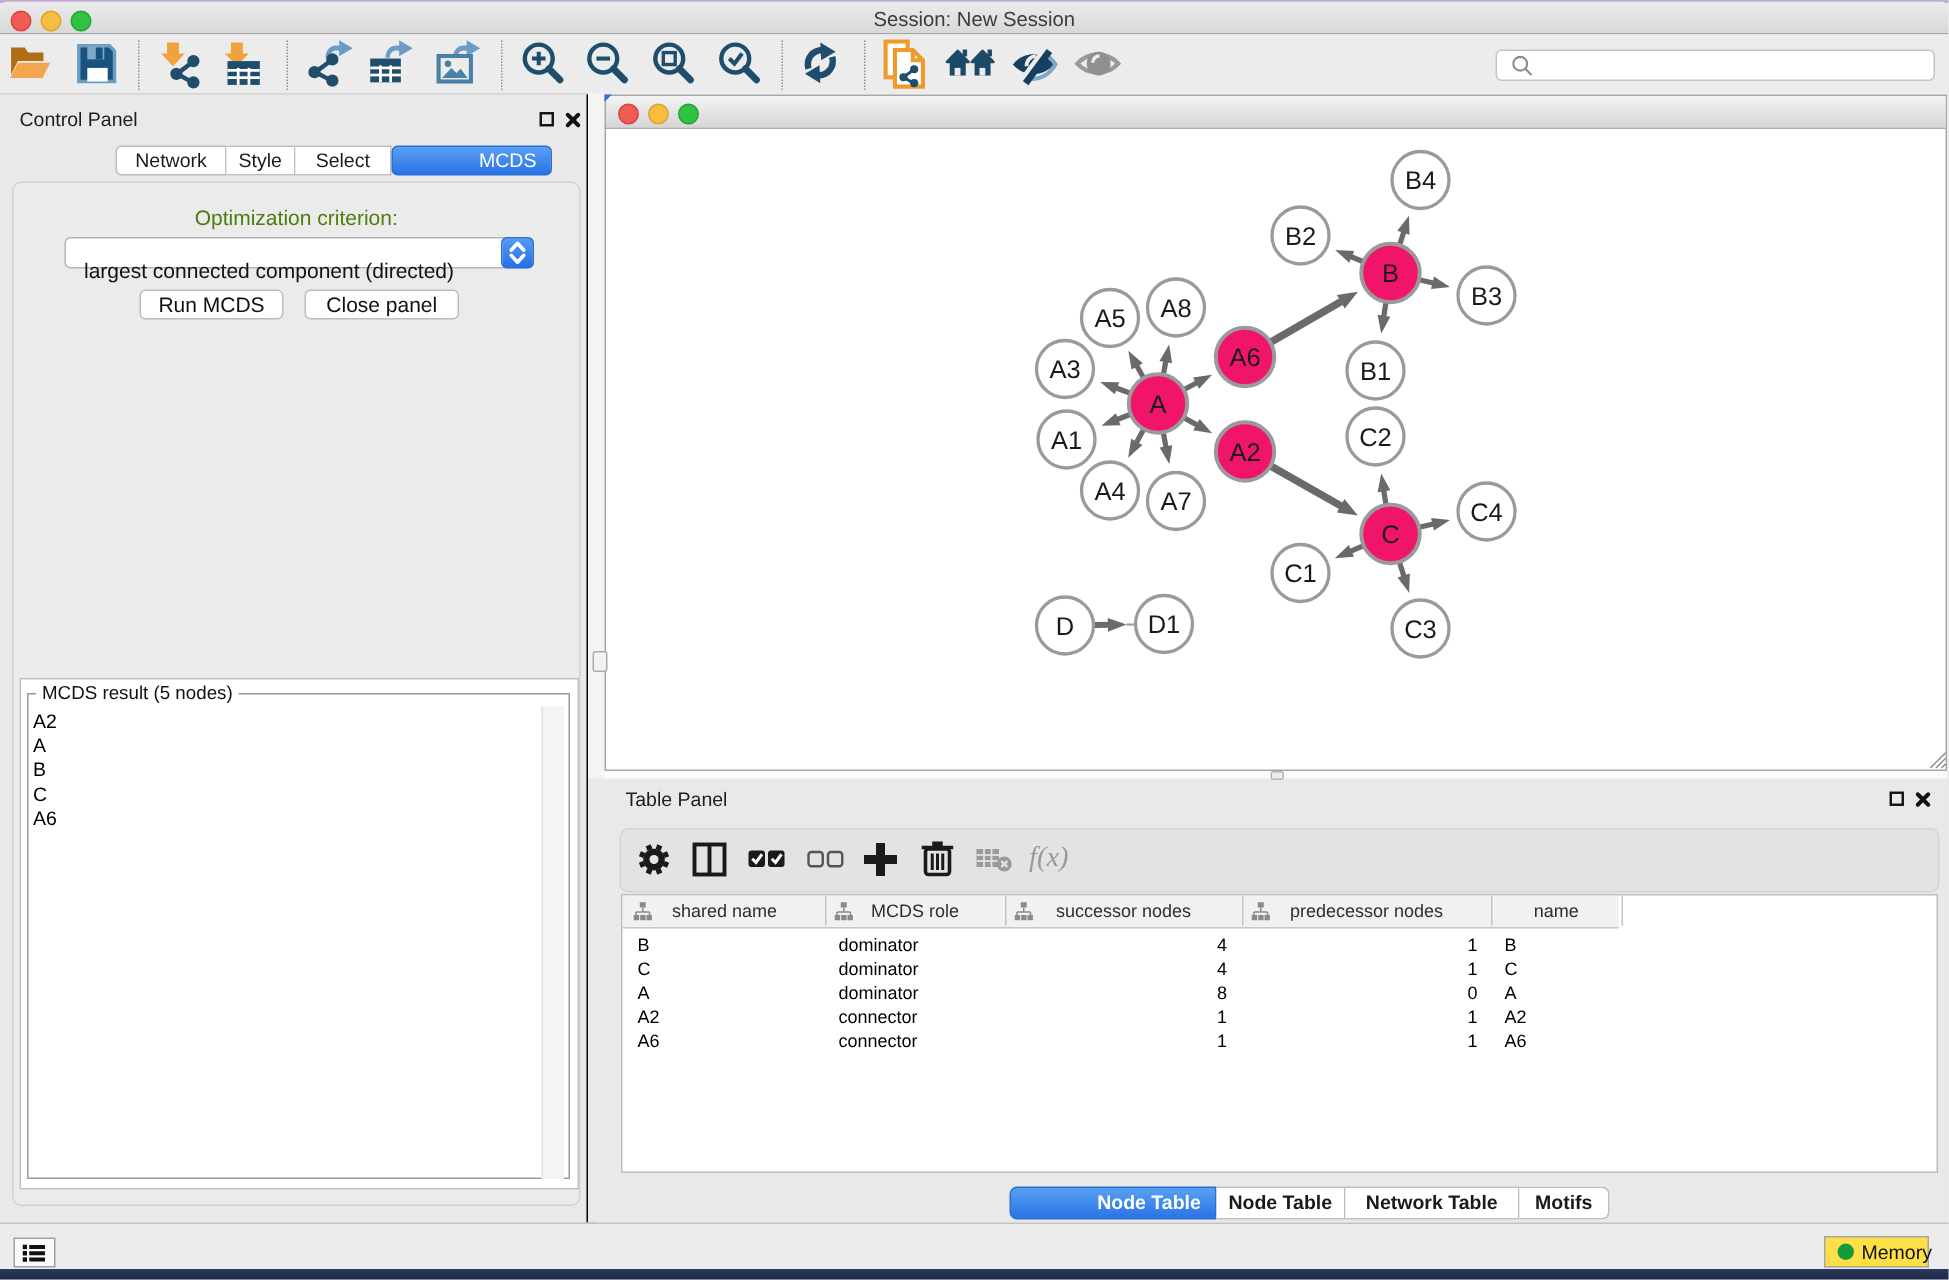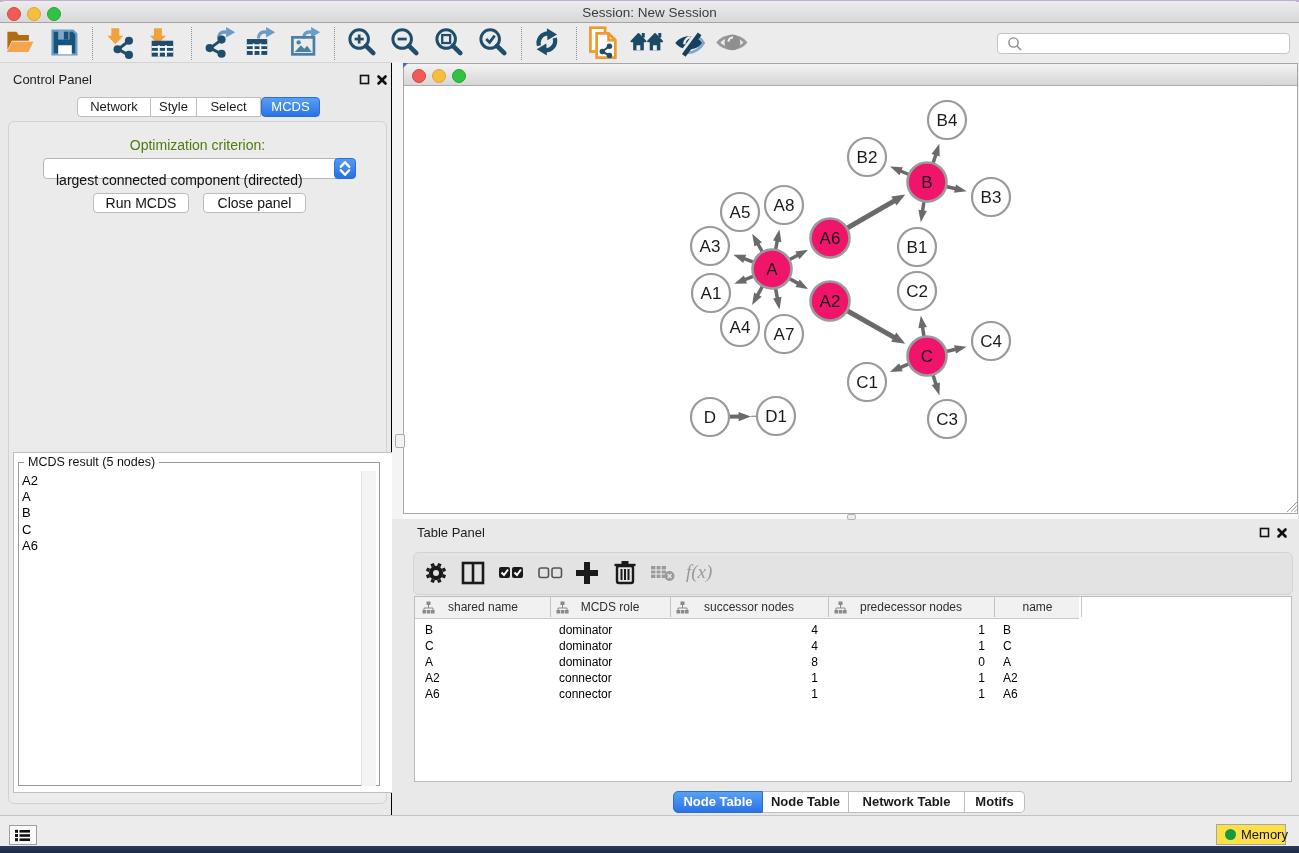--- a/index.html
+++ b/index.html
@@ -20,35 +20,35 @@
   
   #cpanel{left:0;top:62px;width:391px;height:753px;background:#E9E9E9;
      border-top:1px solid #D4D4D4;border-right:6px solid #000000;}
   #cp-title{left:13px;top:9px;font-size:13px;color:#1d1d1d;}
   .tabrow{position:absolute;display:flex;}
   .tab{height:18px;line-height:18px;font-size:13px;color:#1a1a1a;text-align:center;
      background:#fff;border:1px solid #BDBDBD;border-left:none;padding:0;}
   .tab.first{border-left:1px solid #BDBDBD;border-radius:4px 0 0 4px;}
   .tab.last{border-radius:0 4px 4px 0;}
   .tab.sel{background:linear-gradient(180deg,#59A0F2,#2A73E6);color:#fff;
-     border:1px solid #2A6FD8;border-radius:4px;}
+     border:1px solid #2A6FD8;border-radius:4px;padding-left:48px;}
   #cp-body{left:8px;top:58px;width:377px;height:681px;background:#EBEBEB;
      border:1px solid #D2D2D2;border-radius:6px;}
   #optlabel{left:0;top:15px;width:377px;text-align:center;font-size:14px;color:#4d7c0f;}
   #combo{left:34px;top:36px;width:311px;height:19px;background:#fff;
      border:1px solid #B4B4B4;border-radius:4px;}
   #combo .cap{position:absolute;right:-1px;top:-1px;width:20px;height:19px;
      background:linear-gradient(180deg,#569BF2,#2470E5);
      border:1px solid #2A6FD8;border-radius:4px;}
   #combo .ctext{position:absolute;left:12px;top:13px;font-size:14px;color:#111;}
   .btn{position:absolute;height:18px;line-height:18px;background:#fff;
      border:1px solid #BDBDBD;border-radius:4px;font-size:14px;color:#111;
      text-align:center;}
   #resultbox{left:4px;top:330px;width:371px;height:339px;background:#fff;
-     border:1px solid #BFBFBF;padding-left:20px;}
+     border:1px solid #BFBFBF;}
   #fieldset{left:4px;top:9px;width:360px;height:322px;border:1px solid #9a9a9a;}
   #fieldtitle{left:5px;top:-8px;background:#fff;padding:0 4px;font-size:12.5px;color:#111;}
   .li{position:absolute;left:3px;font-size:13px;color:#000;}
   #listsb{position:absolute;right:3px;top:8px;width:14px;height:315px;background:#F4F4F4;border-left:1px solid #E2E2E2;}
   
   #netwin{left:403px;top:63px;width:893px;height:449px;background:#fff;
      border:1px solid #A6A6A6;}
   #nettitle{left:0;top:0;width:100%;height:21px;
      background:linear-gradient(180deg,#F3F3F3,#D6D6D6);
      border-bottom:1px solid #ABABAB;}

